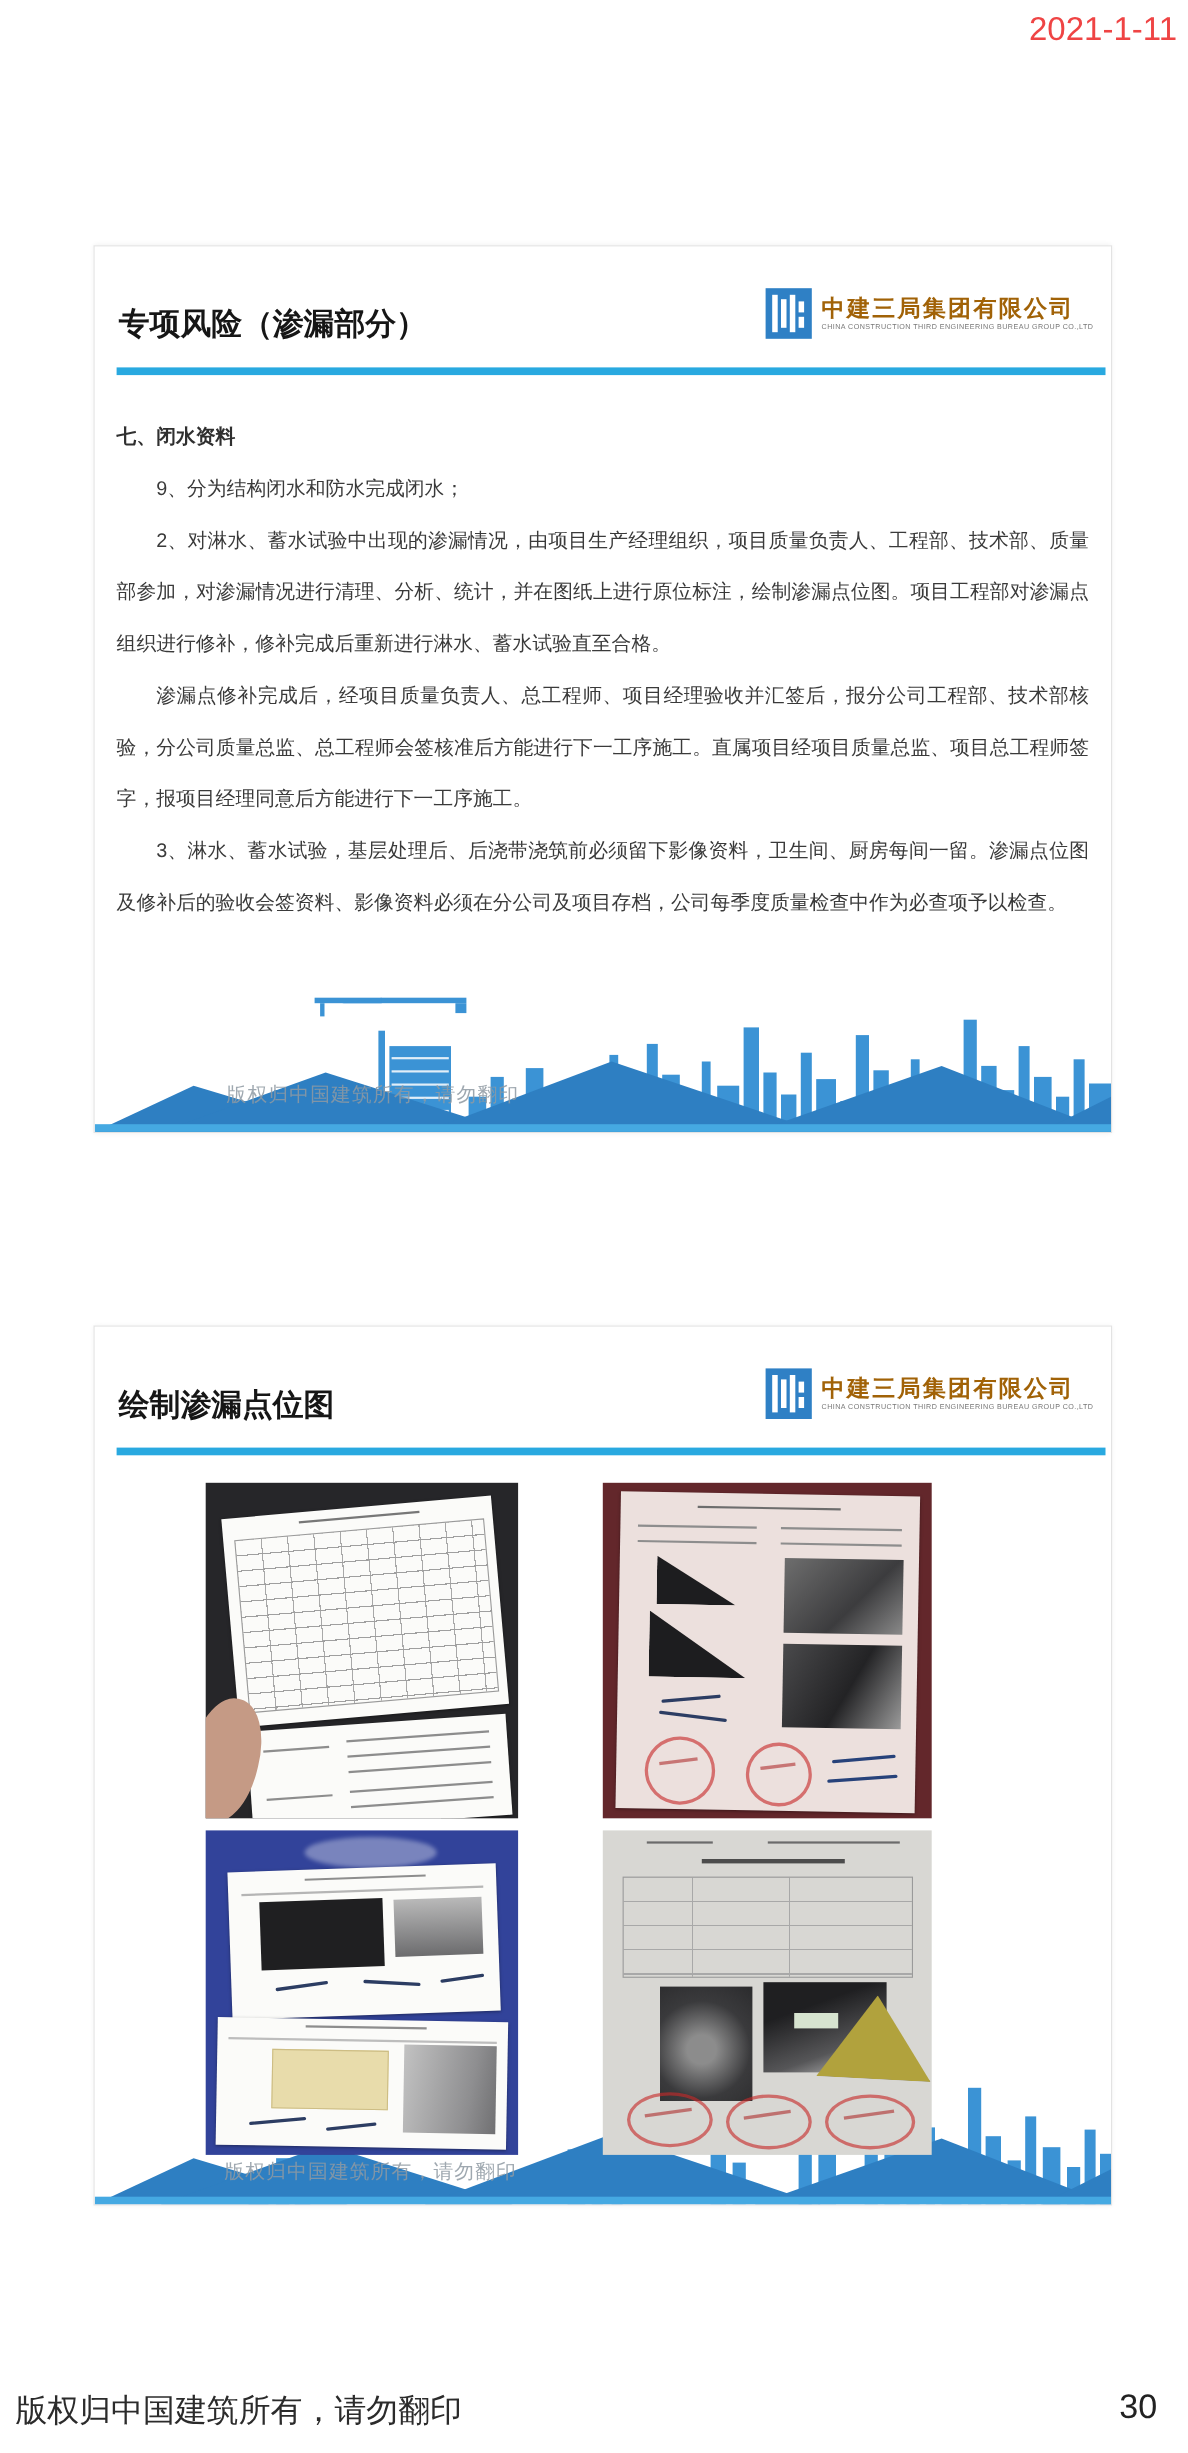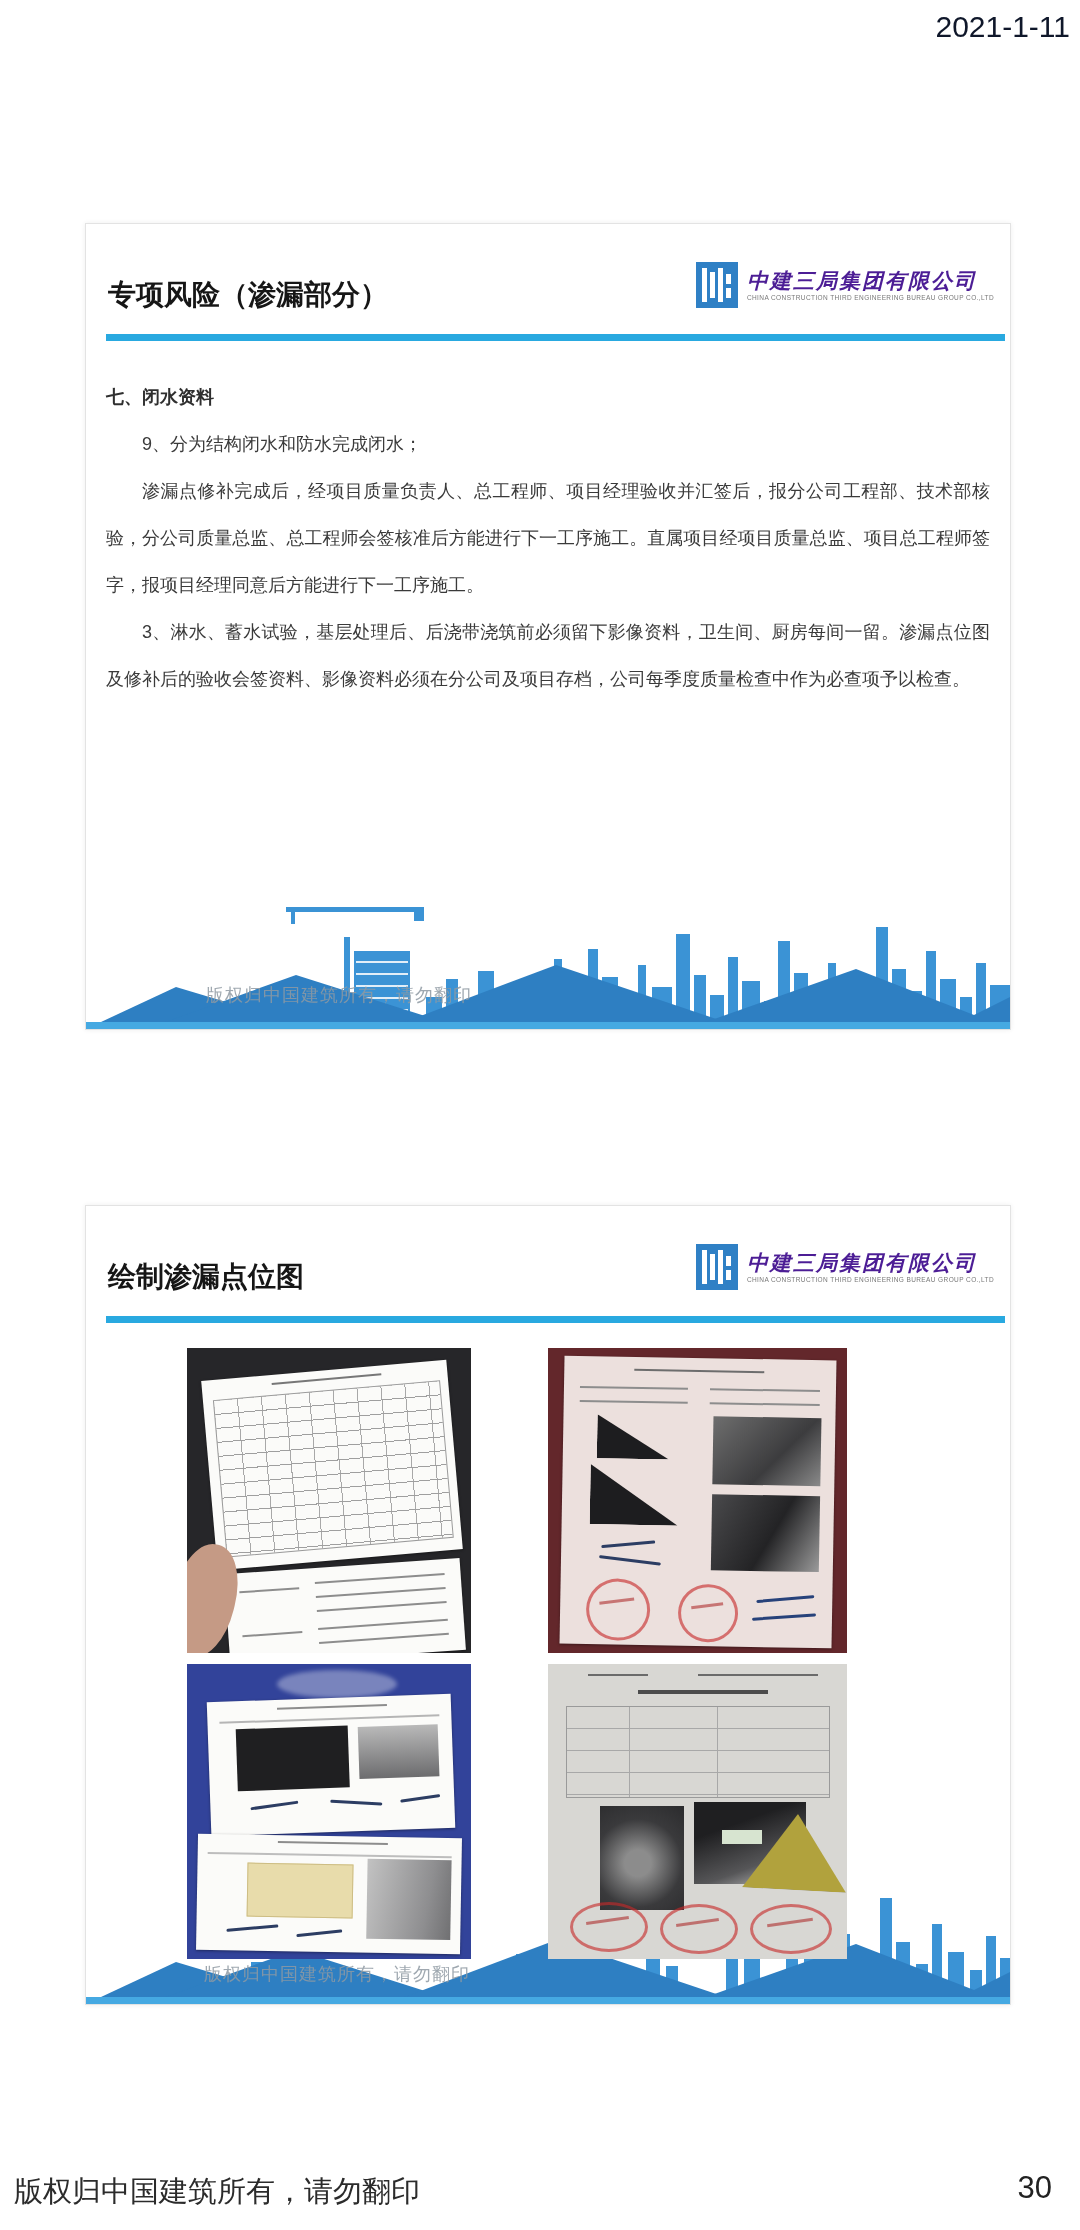--- a/index.html
+++ b/index.html
@@ -1,33 +1,33 @@
 <!DOCTYPE html>
 <html><head>
 <meta charset="utf-8">
 <style>
   html,body{margin:0;padding:0;background:#ffffff;}
   .page{position:relative;width:1080px;height:2230px;background:#ffffff;overflow:hidden;
         font-family:"Liberation Sans","DejaVu Sans",sans-serif;}
-  .date{position:absolute;top:10px;right:10px;font-size:30px;color:#0f172a;}
+  .date{position:absolute;top:10px;right:10px;font-size:30px;color:#ef4444;}
   .footer-left{position:absolute;top:2172px;left:14px;font-size:29px;color:#2b2b2b;}
   .page-num{position:absolute;top:2170px;right:28px;font-size:31px;color:#222;}
 
   
   .slide{position:absolute;left:85px;width:924px;background:#fff;
          border:1px solid #e3e3e3;box-shadow:0 0 5px rgba(0,0,0,.07);overflow:hidden;}
   .slide1{top:223px;height:805px;}
   .slide2{top:1205px;height:798px;}
   .slide-title{position:absolute;left:22px;top:52px;font-size:28px;font-weight:bold;color:#161616;}
   .accent-rule{position:absolute;left:20px;right:5px;top:110px;height:7px;background:#29a9e0;}
   .logo{position:absolute;right:16px;top:38px;display:flex;align-items:center;gap:9px;}
   .logo-mark{width:42px;height:46px;background:#2f80c5;position:relative;flex:0 0 auto;}
   .logo-mark .g{position:absolute;background:#fff;}
   .logo-text{display:flex;flex-direction:column;}
-  .logo-cn{font-size:21px;font-weight:bold;color:#4c1d95;letter-spacing:2px;line-height:25px;font-style:italic;}
+  .logo-cn{font-size:21px;font-weight:bold;color:#a16207;letter-spacing:2px;line-height:25px;}
   .logo-en{font-size:6.5px;color:#787878;letter-spacing:.4px;line-height:10px;}
 
   
   .body1{position:absolute;left:20px;right:20px;top:150px;font-size:18px;color:#3a3a3a;
          line-height:47px;text-align:justify;}
   .body1 .hd{font-weight:bold;color:#2f2f2f;margin:0;}
   .body1 p.para{margin:0;text-indent:2em;}
 
   
   .skyline{position:absolute;left:0;bottom:0;width:924px;height:150px;z-index:1;}
@@ -80,20 +80,21 @@
         <span class="logo-cn">中建三局集团有限公司</span>
         <span class="logo-en">CHINA CONSTRUCTION THIRD ENGINEERING BUREAU GROUP CO.,LTD</span>
       </div>
     </div>
 
     <div class="accent-rule"></div>
 
     <div class="body1">
       <p class="hd">七、闭水资料</p>
     <p class="para">9、分为结构闭水和防水完成闭水；</p>
+        <p class="para">2、对淋水、蓄水试验中出现的渗漏情况，由项目生产经理组织，项目质量负责人、工程部、技术部、质量部参加，对渗漏情况进行清理、分析、统计，并在图纸上进行原位标注，绘制渗漏点位图。项目工程部对渗漏点组织进行修补，修补完成后重新进行淋水、蓄水试验直至合格。</p>
         <p class="para">渗漏点修补完成后，经项目质量负责人、总工程师、项目经理验收并汇签后，报分公司工程部、技术部核验，分公司质量总监、总工程师会签核准后方能进行下一工序施工。直属项目经项目质量总监、项目总工程师签字，报项目经理同意后方能进行下一工序施工。</p>
         <p class="para">3、淋水、蓄水试验，基层处理后、后浇带浇筑前必须留下影像资料，卫生间、厨房每间一留。渗漏点位图及修补后的验收会签资料、影像资料必须在分公司及项目存档，公司每季度质量检查中作为必查项予以检查。</p>
       </div>
 
     <svg class="skyline" viewBox="0 0 924 150" preserveAspectRatio="none">
       <g fill="#3b93d5">
         <rect x="140" y="128" width="22" height="22"></rect>
           <rect x="163" y="112" width="14" height="38"></rect>
         <rect x="180" y="122" width="10" height="28"></rect>
           <rect x="196" y="105" width="18" height="45"></rect>

